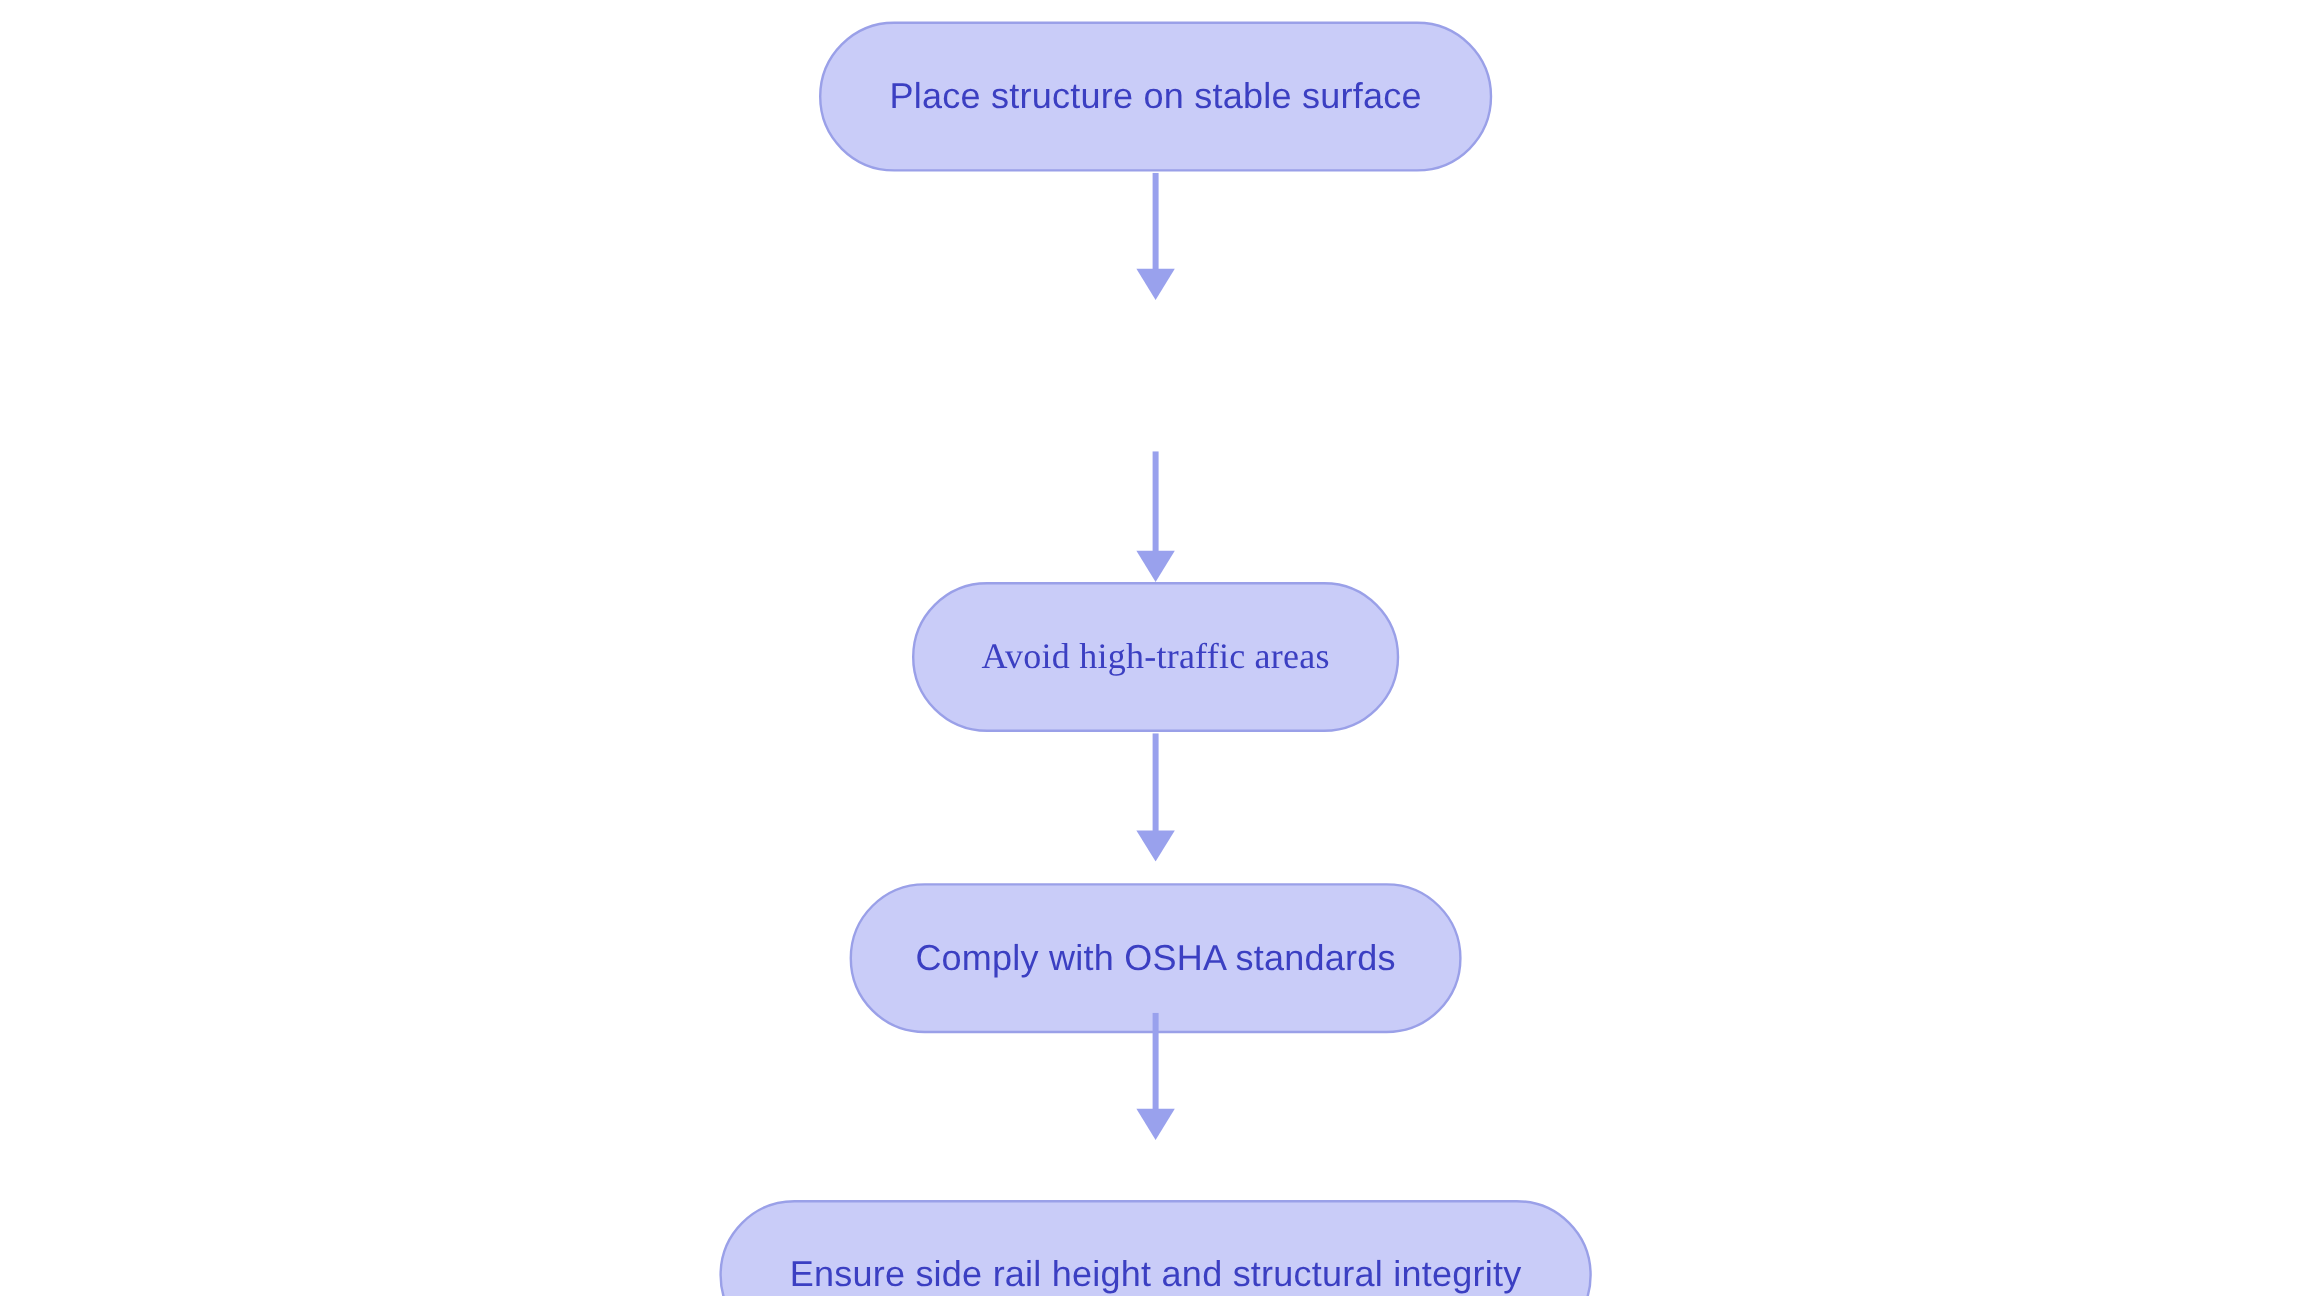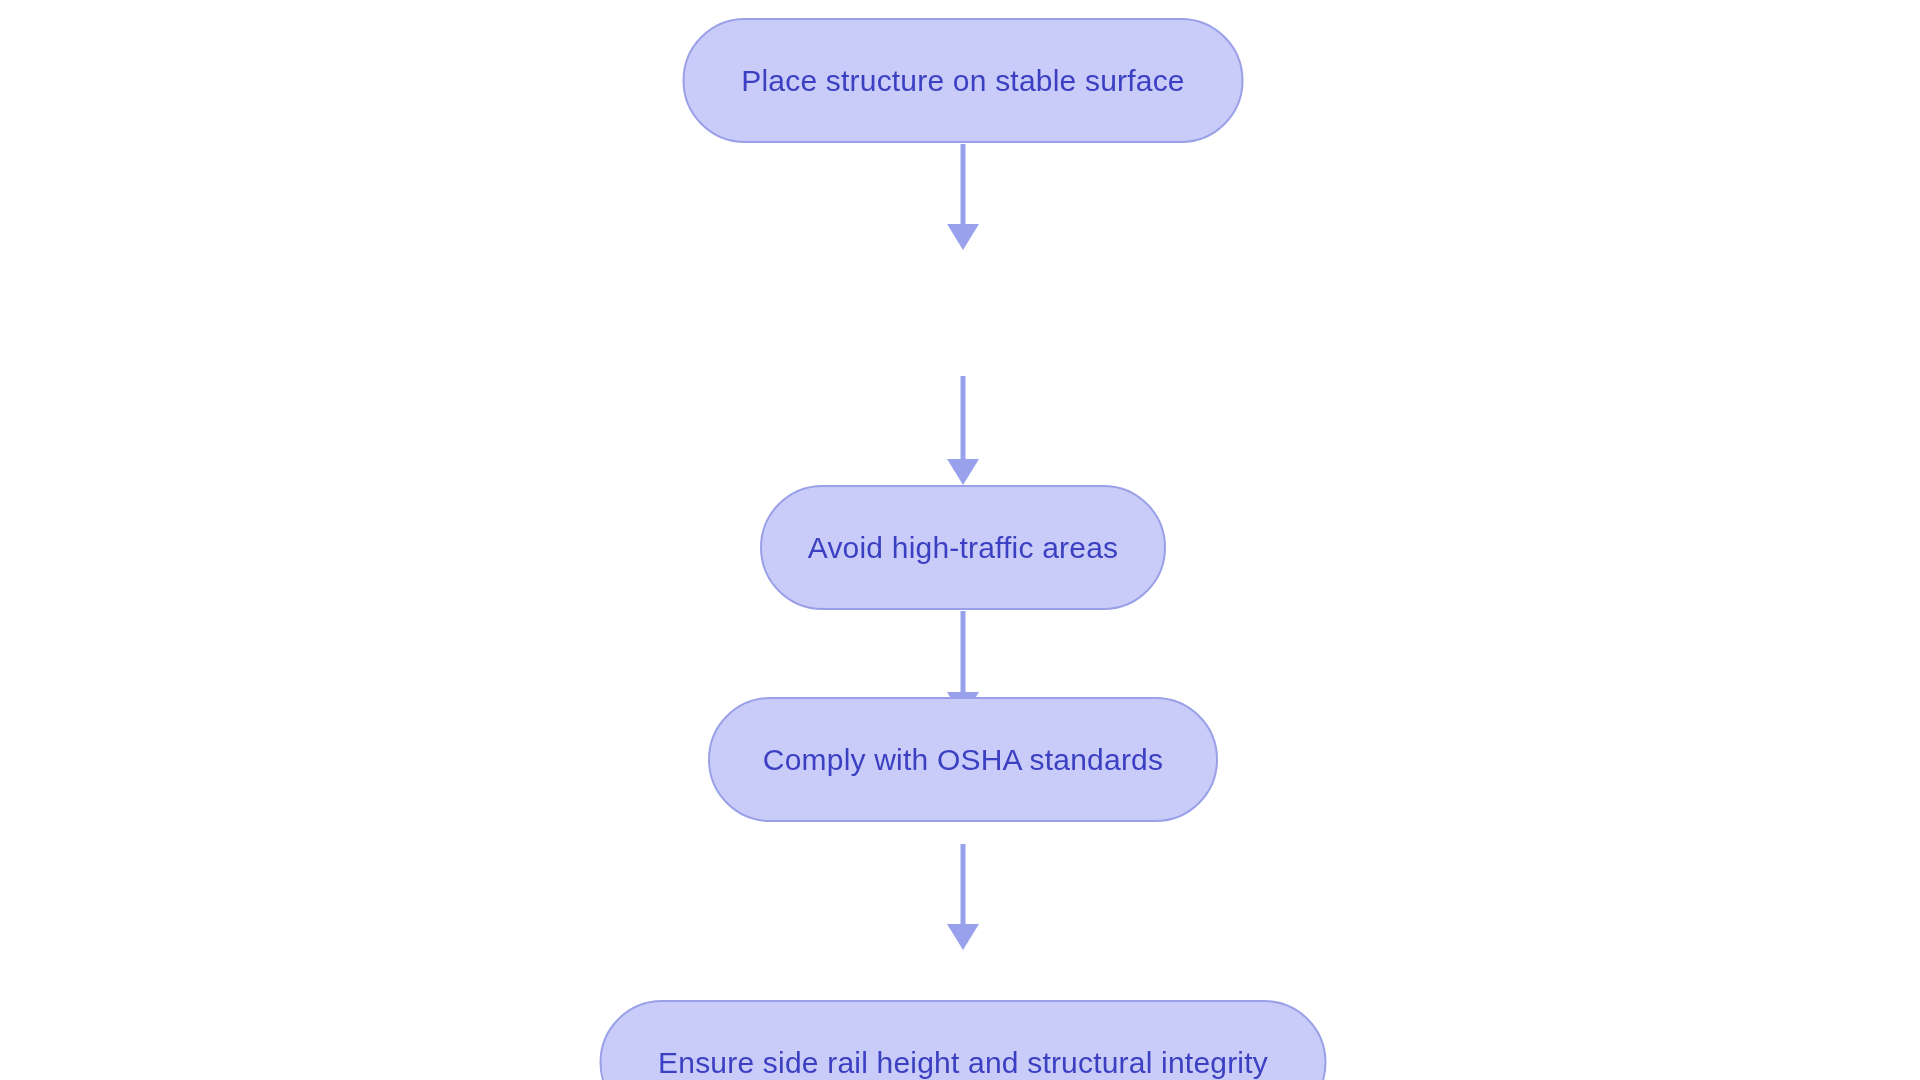--- a/index.html
+++ b/index.html
@@ -28,22 +28,22 @@
     font-size: 30px;
     letter-spacing: 0.2px;
     display: flex;
     align-items: center;
     justify-content: center;
     text-align: center;
     white-space: nowrap;
   }
   .n1 { top: 18px;  width: 561px; }
   .n2 { top: 250px; width: 602px; }
-  .n3 { top: 485px; width: 406px; }
-  .n4 { top: 697px; width: 510px; }
+  .n3 { top: 485px; width: 406px; font-family: Liberation Serif, serif; }
+  .n4 { top: 736px; width: 510px; }
   .n5 { top: 1000px; width: 727px; }
   .arrow {
     position: absolute;
     left: 963px;
     transform: translateX(-50%);
     display: block;
   }
   .a1 { top: 144px; }
   .a2 { top: 376px; }
   .a3 { top: 611px; }

